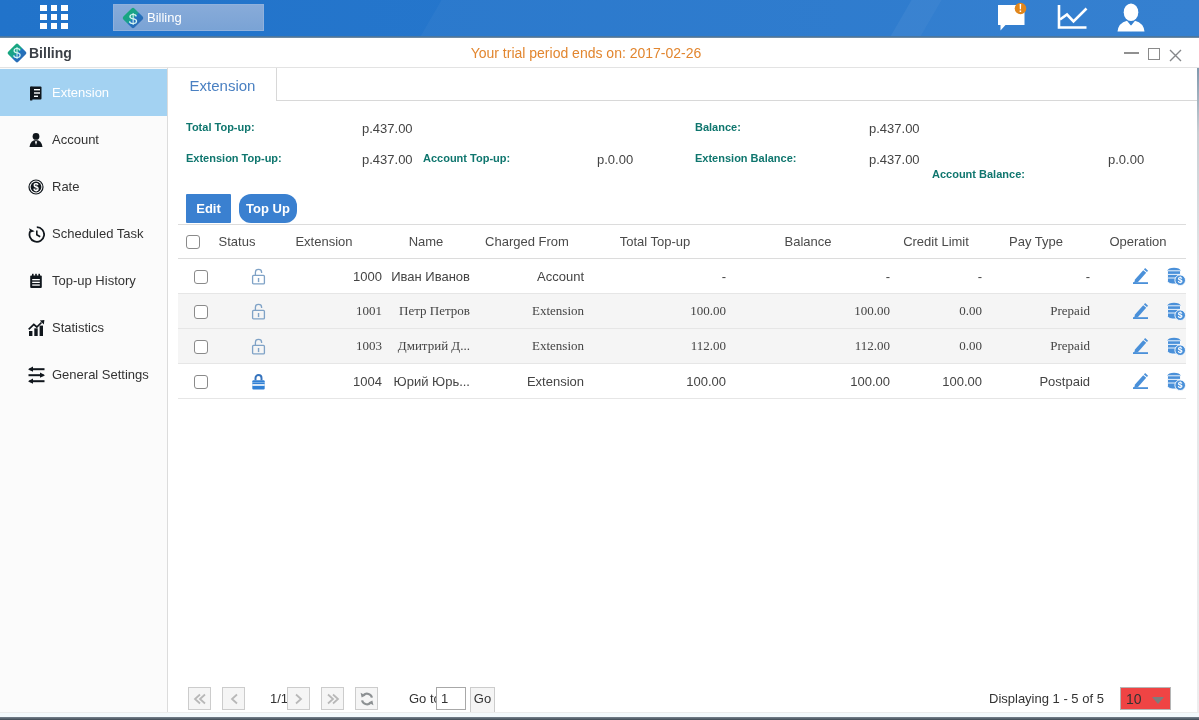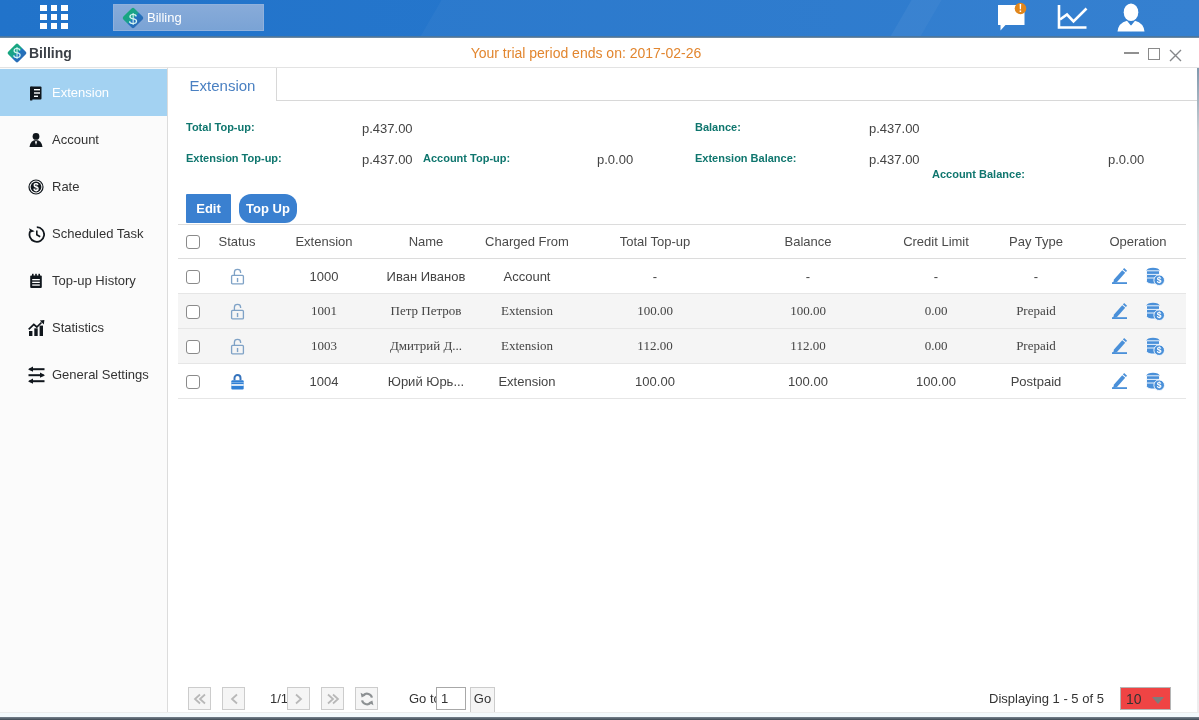--- a/index.html
+++ b/index.html
@@ -40,21 +40,21 @@
 #tabbar .tab { position:absolute; left:0; top:0; width:107px; height:34px; font-size:15px; color:#4a80c2; text-align:center; line-height:36px; }
 
 .lbl { position:absolute; font-size:11px; font-weight:bold; color:#0f766e; }
 .val { position:absolute; font-size:13px; color:#444;margin-left:48px; }
 
 .btn { position:absolute; top:126px; height:29px; background:#3a80d0; color:#fff; font-size:13px; font-weight:bold; text-align:center; line-height:29px; border-radius:1px; }
 
 
 table { position:absolute; left:9px; top:156px; border-collapse:collapse; table-layout:fixed; }
 th { height:34px; font-weight:normal; font-size:13px; color:#4a4a4a; border-top:1px solid #dcdcdc; border-bottom:1px solid #dcdcdc; text-align:center; }
-td { height:35px; font-size:13px; color:#444; border-bottom:1px solid #e6e6e6; text-align:center; }
+td { height:35px; font-size:13px; color:#444; border-bottom:1px solid #e6e6e6; text-align:right; }
 tr.alt td { background:#f5f5f5;font-family:Liberation Serif, serif; }
 .cb { display:inline-block; width:14px; height:14px; border:1px solid #8a8a8a; border-radius:3px; background:#fff; vertical-align:middle; }
 
 
 #pager { position:absolute; left:0; top:619px; width:1030px; height:24px; font-size:13px; color:#333; }
 .pbtn { position:absolute; top:0; width:23px; height:23px; background:#f5f5f5; border:1px solid #ccc; text-align:center; }
 .pbtn svg { margin-top:5px; }
 #pager .ptext { position:absolute; top:4px;margin-left:16px; }
 #goto-input { position:absolute; left:267px; top:0; width:30px; height:23px; border:1px solid #a8a8a8; background:#fff; text-align:left; padding-left:4px; line-height:22px; }
 #gobtn { position:absolute; left:301px; top:0; width:25px; height:39px; background:#f5f5f5; border:1px solid #ccc; text-align:center; line-height:21px; }

